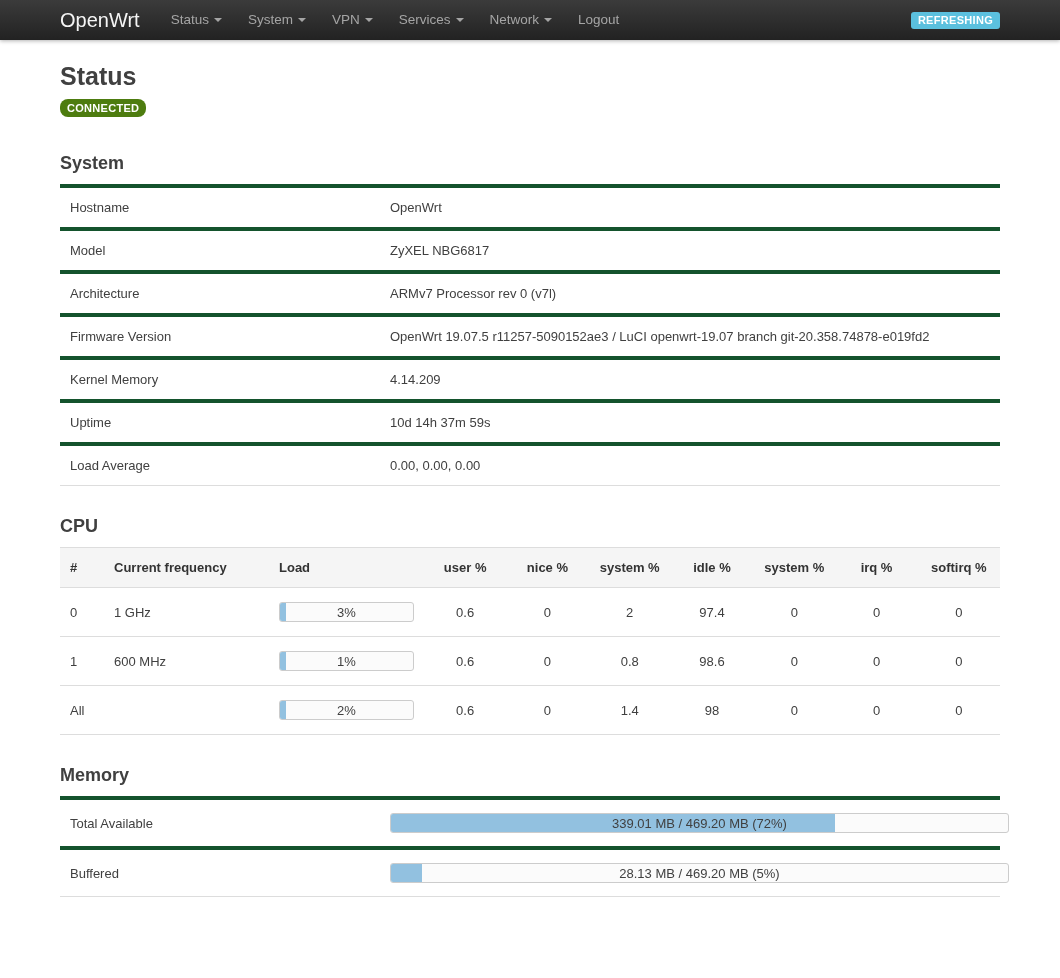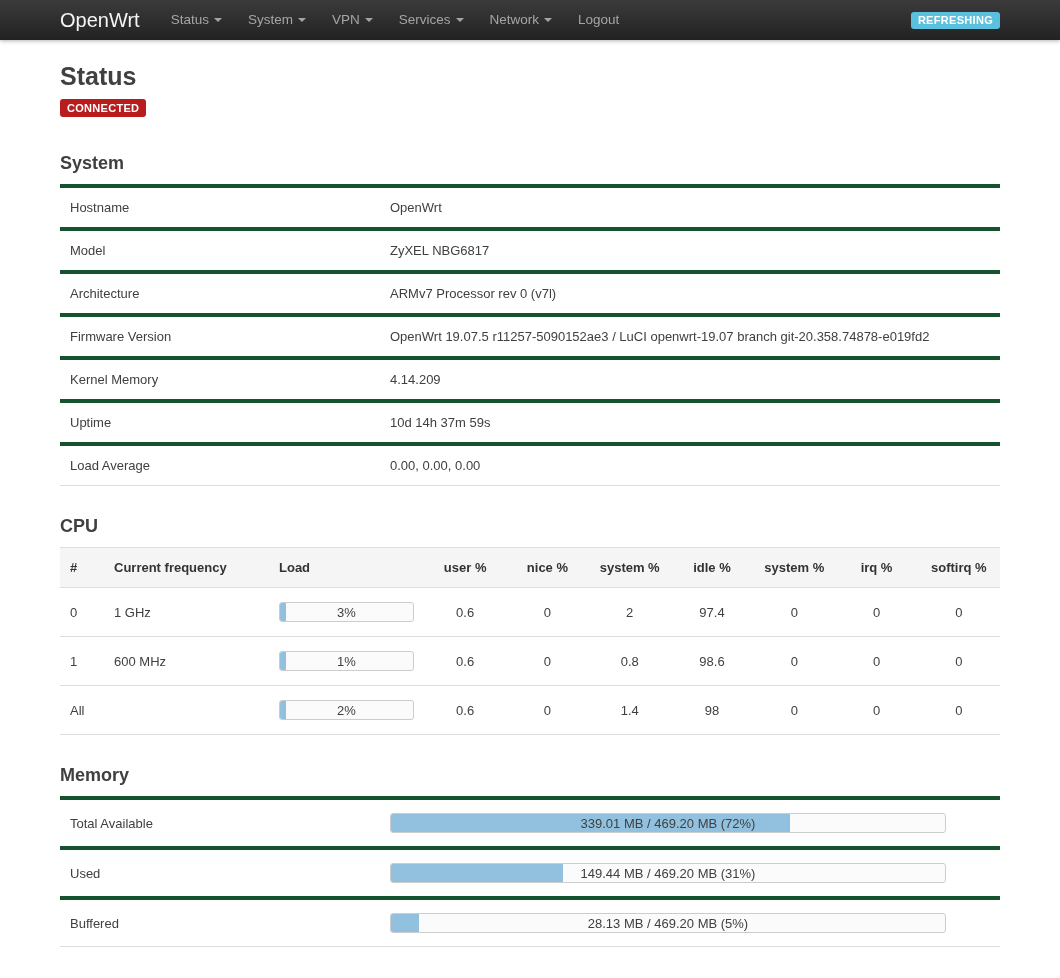--- a/index.html
+++ b/index.html
@@ -71,26 +71,26 @@
   h3.section-heading {
     font-size: 18px;
     font-weight: bold;
     color: #404040;
     margin: 16px 0 10px;
   }
   h3.gap { margin-top: 30px; }
 
   .status-badge {
     display: inline-block;
-    background: #b91c1c;
+    background: #4d7c0f;
     color: #fff;
     font-size: 11px;
     font-weight: bold;
     padding: 3px 7px;
-    border-radius: 3px;
+    border-radius: 8px;
     margin: 2px 0 6px;
     letter-spacing: .3px;
   }
 
   table { border-collapse: collapse; width: 940px; table-layout: fixed; }
   td, th { text-align: left; vertical-align: middle; }
 
   
   .kv-table td {
     border-top: 4px solid #14532d;
@@ -136,21 +136,21 @@
   .bar .bar-text {
     position: relative;
     display: block;
     text-align: center;
     line-height: 20px;
     font-size: 13px;
     color: #404040;
     white-space: nowrap;
   }
   .load-bar { width: 135px; }
-  .mem-bar  { width: 556px; }
+  .mem-bar  { width: 619px; }
 </style>
 </head>
 <body>
 
 <nav class="navbar">
   <div class="navbar-inner">
     <span class="brand">OpenWrt</span>
 
     <a class="nav-item"><span>Status</span><b class="caret"></b></a>
     <a class="nav-item"><span>System</span><b class="caret"></b></a>
@@ -292,29 +292,20 @@
       <tr>
         <td class="kv-label">Total Available</td>
         <td>
           <div class="bar mem-bar">
             <div class="fill" style="width: 72%;"></div>
             <span class="bar-text">339.01 MB / 469.20 MB (72%)</span>
           </div>
         </td>
       </tr>
       <tr>
-        <td class="kv-label">Used</td>
-        <td>
-          <div class="bar mem-bar">
-            <div class="fill" style="width: 31%;"></div>
-            <span class="bar-text">149.44 MB / 469.20 MB (31%)</span>
-          </div>
-        </td>
-      </tr>
-      <tr>
         <td class="kv-label">Buffered</td>
         <td>
           <div class="bar mem-bar">
             <div class="fill" style="width: 5%;"></div>
             <span class="bar-text">28.13 MB / 469.20 MB (5%)</span>
           </div>
         </td>
       </tr>
 
     </tbody>

